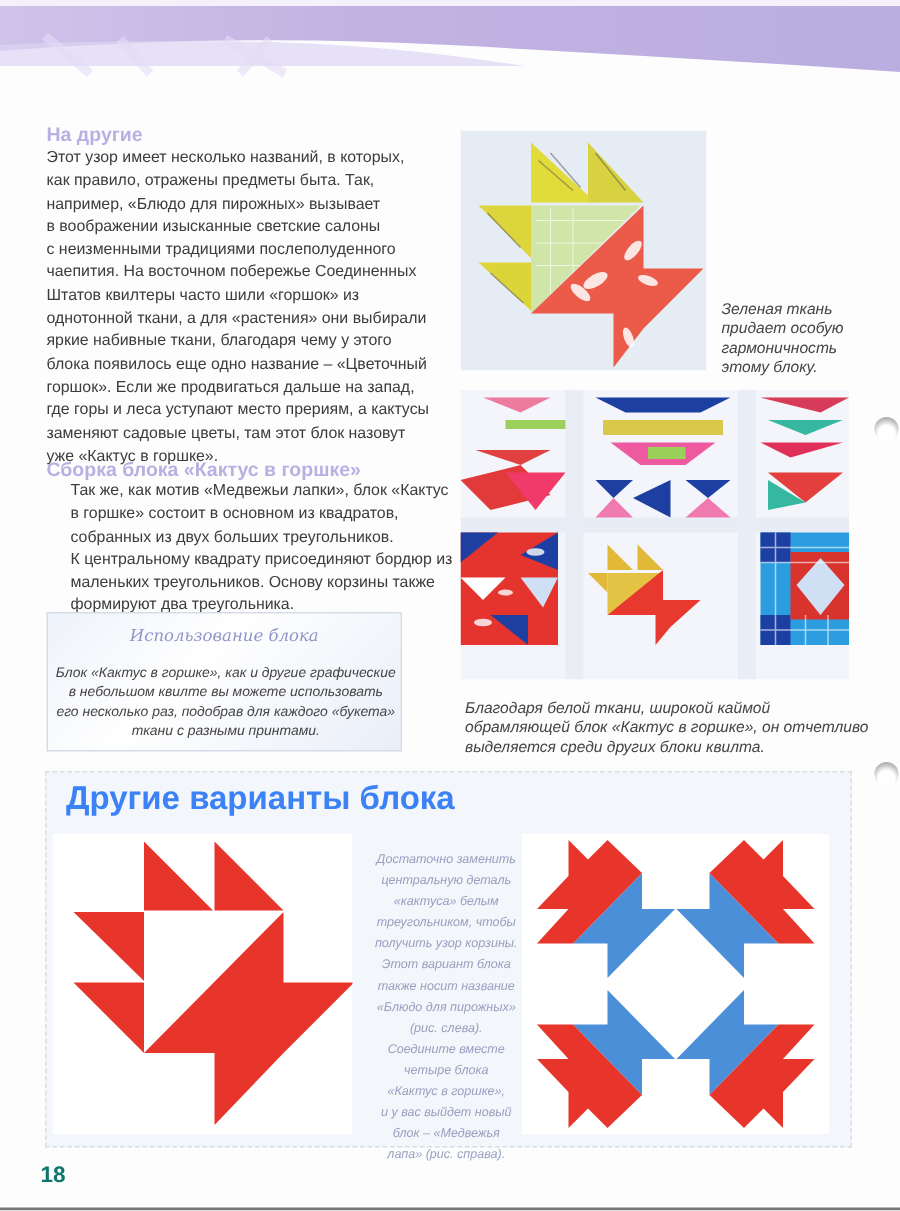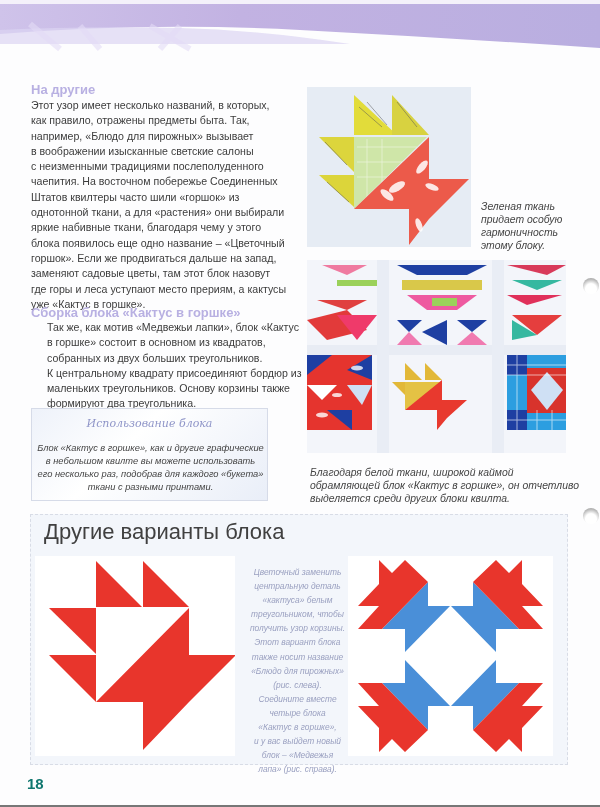--- a/index.html
+++ b/index.html
@@ -9,21 +9,21 @@
     .banner-wave { position:absolute; left:0; top:4px; width:600px; height:50px; }
     .topline { position:absolute; left:0; top:0; width:600px; height:4px; background:#f4f1fa; }
     .h-sub { position:absolute; font-weight:bold; color:#b8b0e2; font-size:13px; }
     .body-text { position:absolute; font-size:10.6px; line-height:15.3px; color:#3c3c3c; }
     .photo { position:absolute; }
     .caption { position:absolute; font-style:italic; font-size:10.4px; line-height:13px; color:#444; }
     .usage-box { position:absolute; left:31px; top:408px; width:237px; height:93px; border:1px solid #d6dbe8; background:linear-gradient(135deg,#eef2fa 0%,#ffffff 40%,#e9eef8 100%); }
     .usage-title { position:absolute; left:0; top:8px; width:100%; text-align:center; font-family:"DejaVu Serif", serif; font-style:italic; color:#8f95c8; font-size:11px; }
     .usage-text { position:absolute; left:4px; top:33px; width:229px; text-align:center; font-size:9.3px; line-height:13px; color:#444;font-style:italic; }
     .variants-box { position:absolute; left:30px; top:514px; width:538px; height:251px; border:1px dashed #d8dce6; background:#f3f6fb; }
-    .variants-title { position:absolute; left:44px; top:519px; font-size:22px; font-weight:normal; color:#404040; }
+    .variants-title { position:absolute; left:44px; top:519px; font-size:22px; font-weight:bold; color:#3b82f6; }
     .variants-text { position:absolute; left:240px; top:565px; width:115px; text-align:center; font-style:italic; font-size:8.4px; line-height:14.1px; color:#9aa0c0; }
     .page-num { position:absolute; left:27px; top:775px; font-size:15px; font-weight:bold; color:#0f766e; }
     .bottom-bar { position:absolute; left:0; top:805px; width:600px; height:2px; background:#777; }
     .hole { position:absolute; width:16px; height:16px; border-radius:50%; background:radial-gradient(circle at 50% 70%, #ffffff 40%, #bdbdbd 70%, #8a8a8a 100%); }
     .quilt-svg, .block-svg { position:absolute; }
   </style>
 </head>
 <body>
 
 <div class="topline"></div>
@@ -40,22 +40,22 @@
   <div>как правило, отражены предметы быта. Так,</div>
   <div>например, «Блюдо для пирожных» вызывает</div>
   <div>в воображении изысканные светские салоны</div>
   <div>с неизменными традициями послеполуденного</div>
   <div>чаепития. На восточном побережье Соединенных</div>
   <div>Штатов квилтеры часто шили «горшок» из</div>
   <div>однотонной ткани, а для «растения» они выбирали</div>
   <div>яркие набивные ткани, благодаря чему у этого</div>
   <div>блока появилось еще одно название – «Цветочный</div>
   <div>горшок». Если же продвигаться дальше на запад,</div>
+  <div>где горы и леса уступают место прериям, а кактусы</div>
   <div>заменяют садовые цветы, там этот блок назовут</div>
-  <div>где горы и леса уступают место прериям, а кактусы</div>
   <div>уже «Кактус в горшке».</div>
 </div>
 
 <div class="h-sub" style="left:31px; top:305px;">Сборка блока «Кактус в горшке»</div>
 <div class="body-text" style="left:31px; top:320px; width:275px;margin-left:16px;">
   <div>Так же, как мотив «Медвежьи лапки», блок «Кактус</div>
   <div>в горшке» состоит в основном из квадратов,</div>
   <div>собранных из двух больших треугольников.</div>
   <div>К центральному квадрату присоединяют бордюр из</div>
   <div>маленьких треугольников. Основу корзины также</div>
@@ -171,21 +171,21 @@
 <svg class="block-svg" style="left:35px; top:556px;" width="200" height="200" viewBox="0 0 200 200">
   <rect x="0" y="0" width="200" height="200" fill="#ffffff"></rect>
   <polygon points="61,5 61,51 107,51" fill="#e8352c"></polygon>
   <polygon points="108,5 108,51 154,51" fill="#e8352c"></polygon>
   <polygon points="14,52 61,52 61,98" fill="#e8352c"></polygon>
   <polygon points="14,99 61,99 61,146" fill="#e8352c"></polygon>
   <polygon points="154,52 154,99 201,99 154,146 108,194 108,146 61,146" fill="#e8352c"></polygon>
 </svg>
 
 <div class="variants-text">
-  <div>Цветочный заменить</div>
+  <div>Достаточно заменить</div>
   <div>центральную деталь</div>
   <div>«кактуса» белым</div>
   <div>треугольником, чтобы</div>
   <div>получить узор корзины.</div>
   <div>Этот вариант блока</div>
   <div>также носит название</div>
   <div>«Блюдо для пирожных»</div>
   <div>(рис. слева).</div>
   <div>Соедините вместе</div>
   <div>четыре блока</div>

